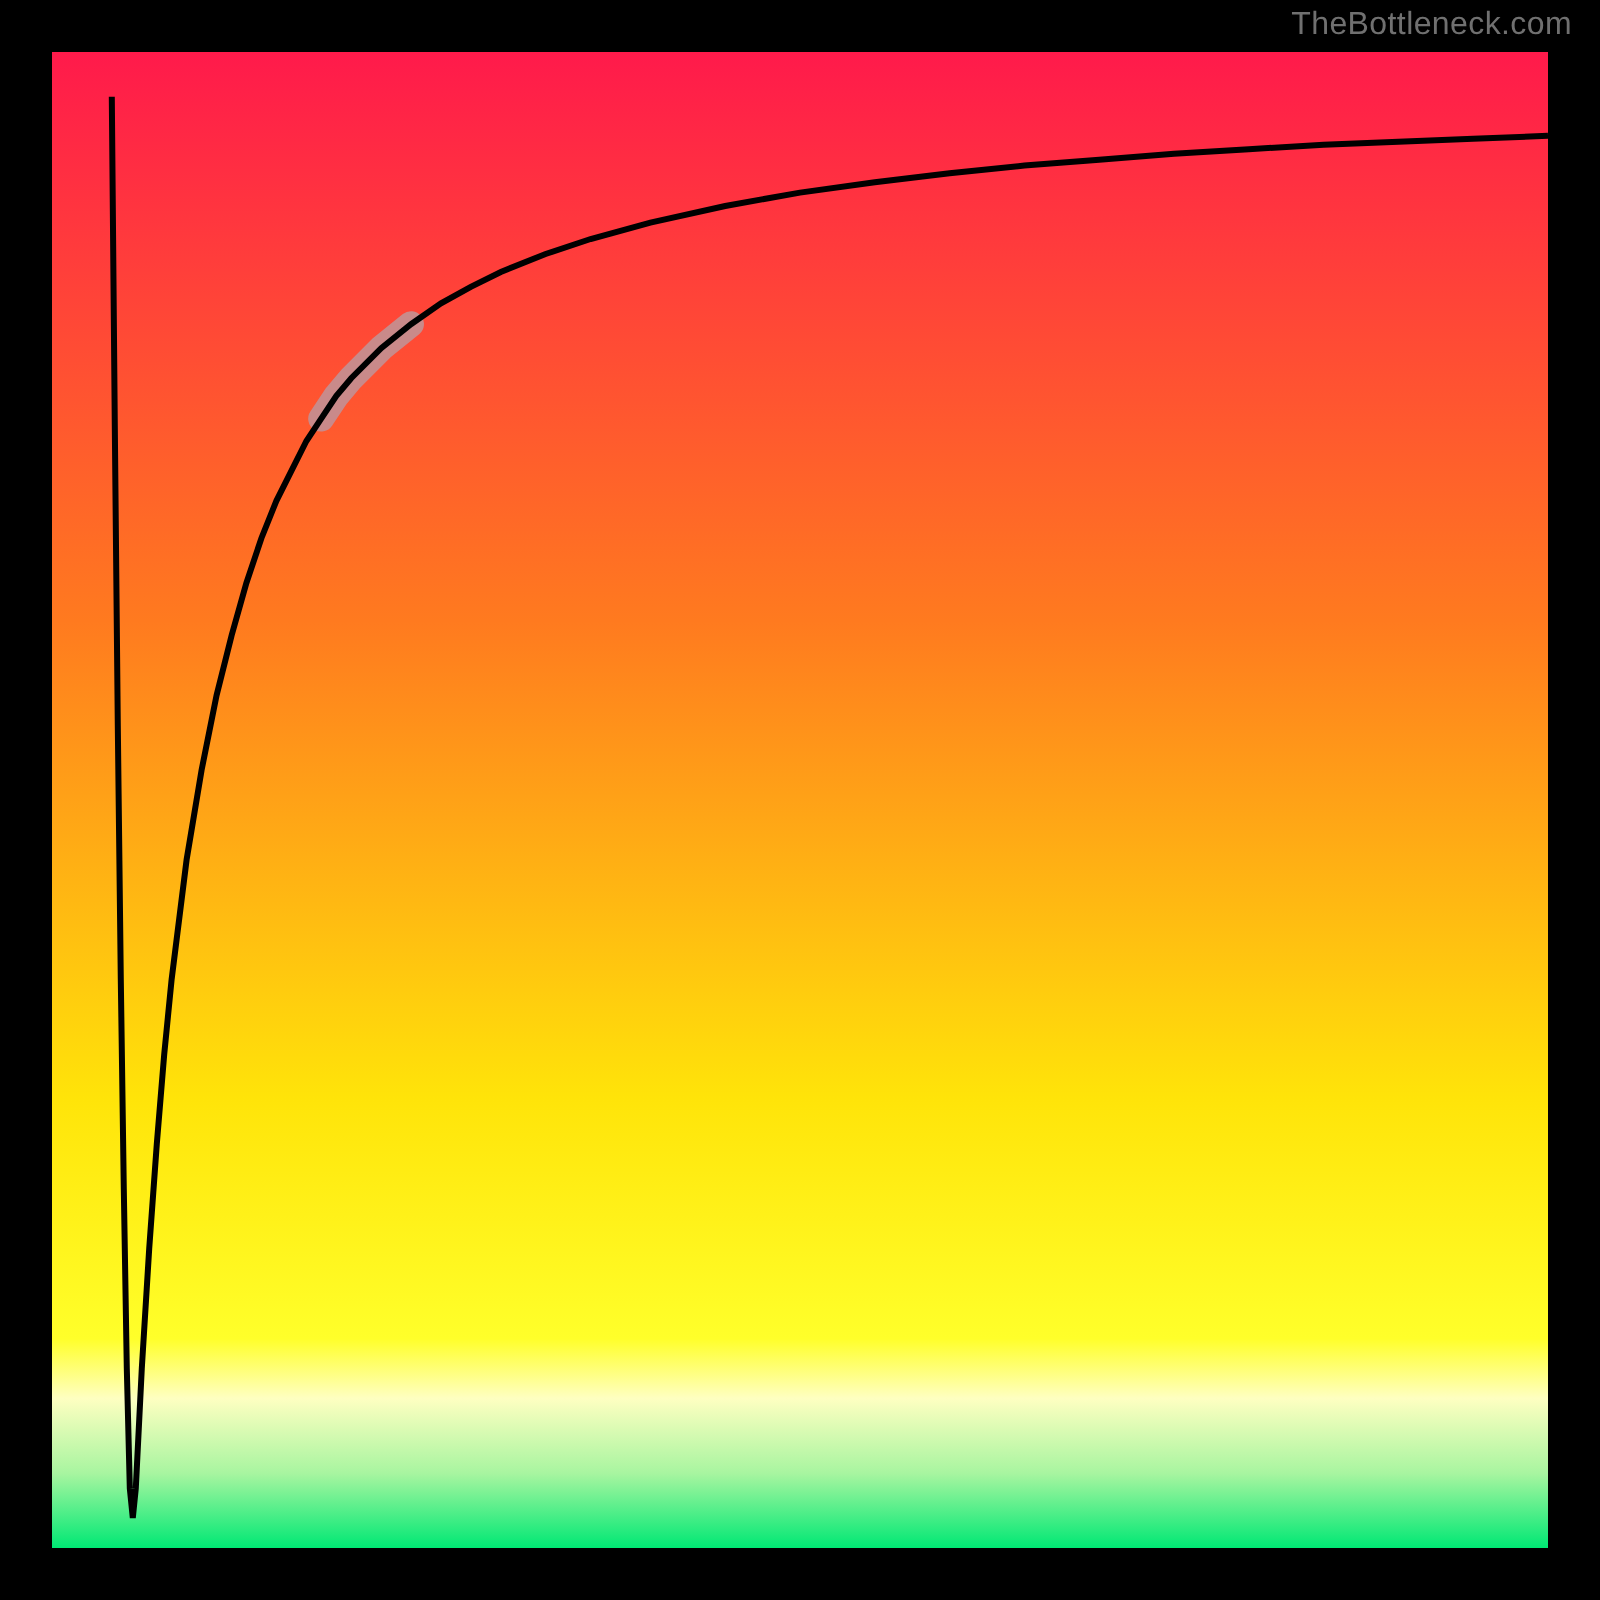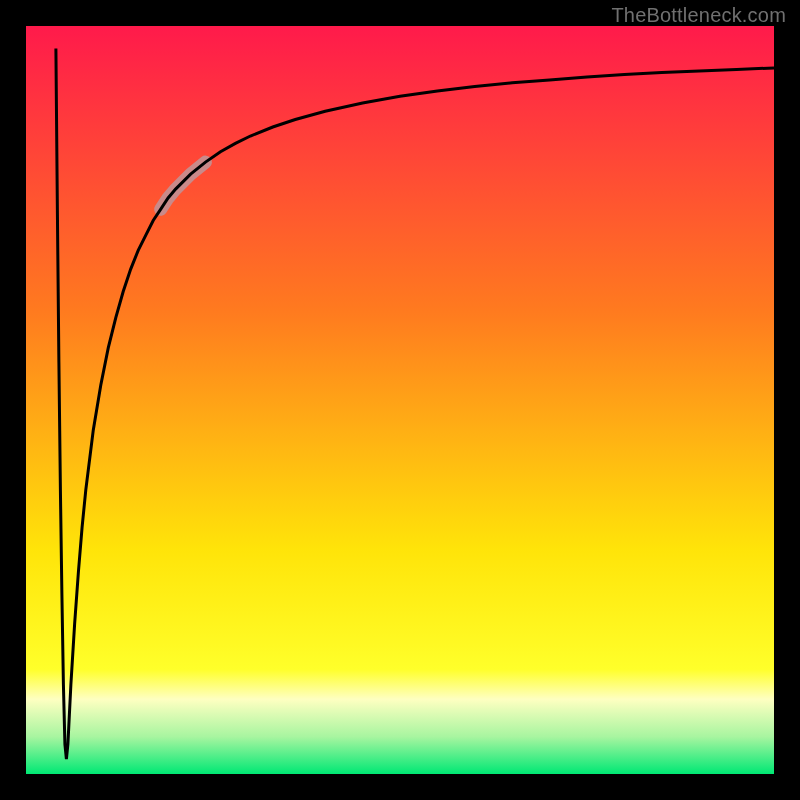--- a/index.html
+++ b/index.html
@@ -23,21 +23,21 @@
     top: 26px;
     width: 748px;
     height: 748px;
     overflow: hidden;
   }
   .attribution {
     position: absolute;
     top: 4px;
     right: 14px;
     color: #707070;
-    font-size: 20px;
+    font-size: 16px;
     letter-spacing: 0.2px;
     font-weight: 500;
   }
 </style>
 </head>
 <body>
 
 <div class="frame">
 
   <div class="plot-area">

